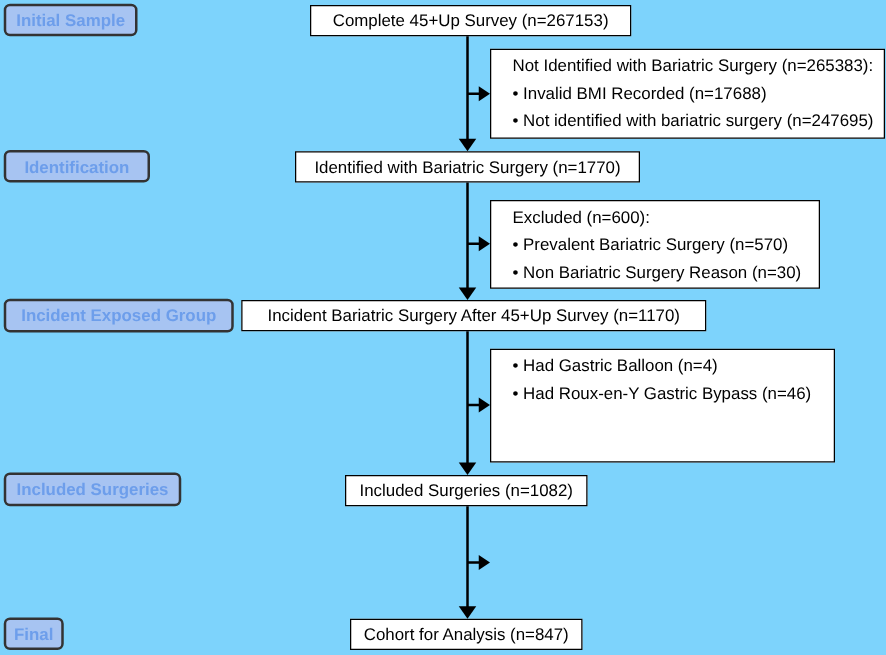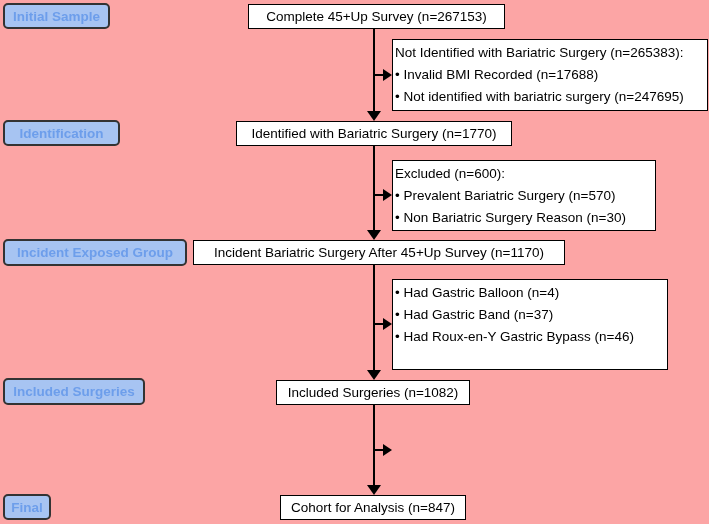--- a/index.html
+++ b/index.html
@@ -6,21 +6,21 @@
     --label-fill:#a7c4f2;
     --label-text:#6d9eeb;
     --label-border:#333333;
     --box-border:#000000;
   }
   html,body{margin:0;padding:0;background:#ffffff;}
   *{box-sizing:border-box;}
   #canvas{
     position:relative;
     width:709px;height:524px;
-    background:#fca5a5;
+    background:#7dd3fc;
     font-family:"Liberation Sans", sans-serif;
     color:#000;
     overflow:hidden;
   }
   .stage-label{
     position:absolute;
     height:26px;
     background:var(--label-fill);
     border:2px solid var(--label-border);
     border-radius:5px;
@@ -37,21 +37,21 @@
     border:1.5px solid var(--box-border);
     font-size:13.5px;
     display:flex;align-items:center;justify-content:center;
     white-space:nowrap;
   }
   .exclusion-box{
     position:absolute;
     background:#fff;
     border:1.5px solid var(--box-border);
     font-size:13.5px;
-    padding:2px 2px;
+    padding:2px 17px;
     line-height:22px;
     white-space:nowrap;
   }
   .exclusion-title,.exclusion-item{white-space:nowrap;}
   .vline{
     position:absolute;
     width:2px;left:373px;
     background:#000;
   }
   .hline{
@@ -133,21 +133,20 @@
     <div class="exclusion-item">• Invalid BMI Recorded (n=17688)</div>
     <div class="exclusion-item">• Not identified with bariatric surgery (n=247695)</div>
   </div>
   <div class="exclusion-box" id="exc-1">
     <div class="exclusion-title">Excluded (n=600):</div>
     <div class="exclusion-item">• Prevalent Bariatric Surgery (n=570)</div>
     <div class="exclusion-item">• Non Bariatric Surgery Reason (n=30)</div>
   </div>
   <div class="exclusion-box" id="exc-2">
     <div class="exclusion-item">• Had Gastric Balloon (n=4)</div>
-    <div class="exclusion-item">• Had Gastric Band (n=37)</div>
     <div class="exclusion-item">• Had Roux-en-Y Gastric Bypass (n=46)</div>
   </div>
 
   <div class="vline" id="v-0"></div>
   <div class="arrow-down" id="a-0"></div>
   <div class="vline" id="v-1"></div>
   <div class="arrow-down" id="a-1"></div>
   <div class="vline" id="v-2"></div>
   <div class="arrow-down" id="a-2"></div>
   <div class="vline" id="v-3"></div>

